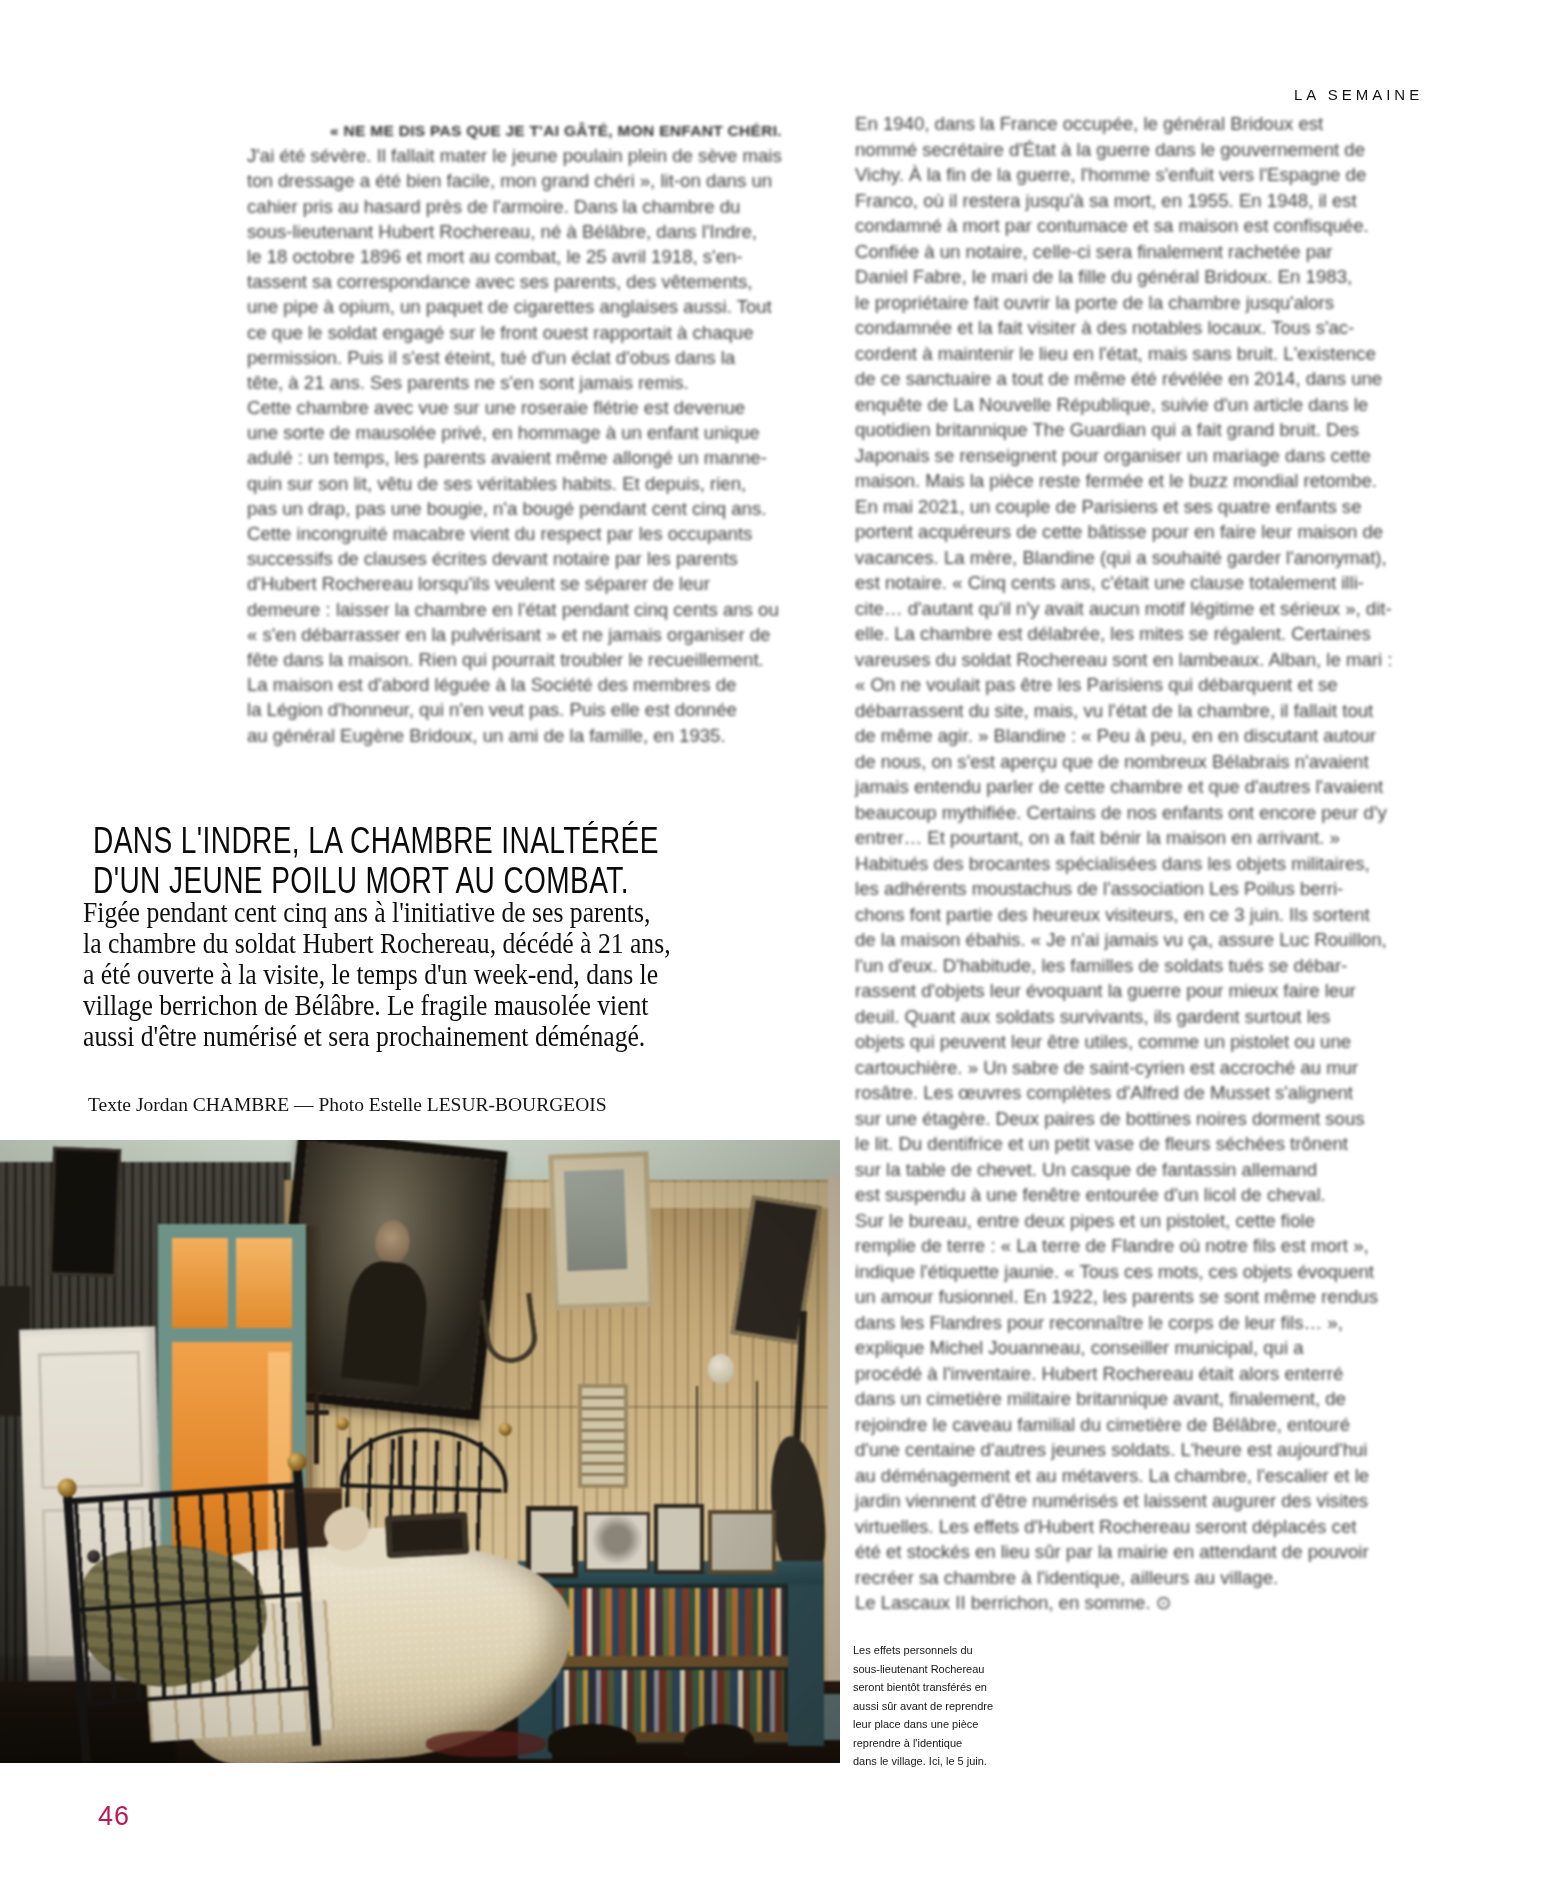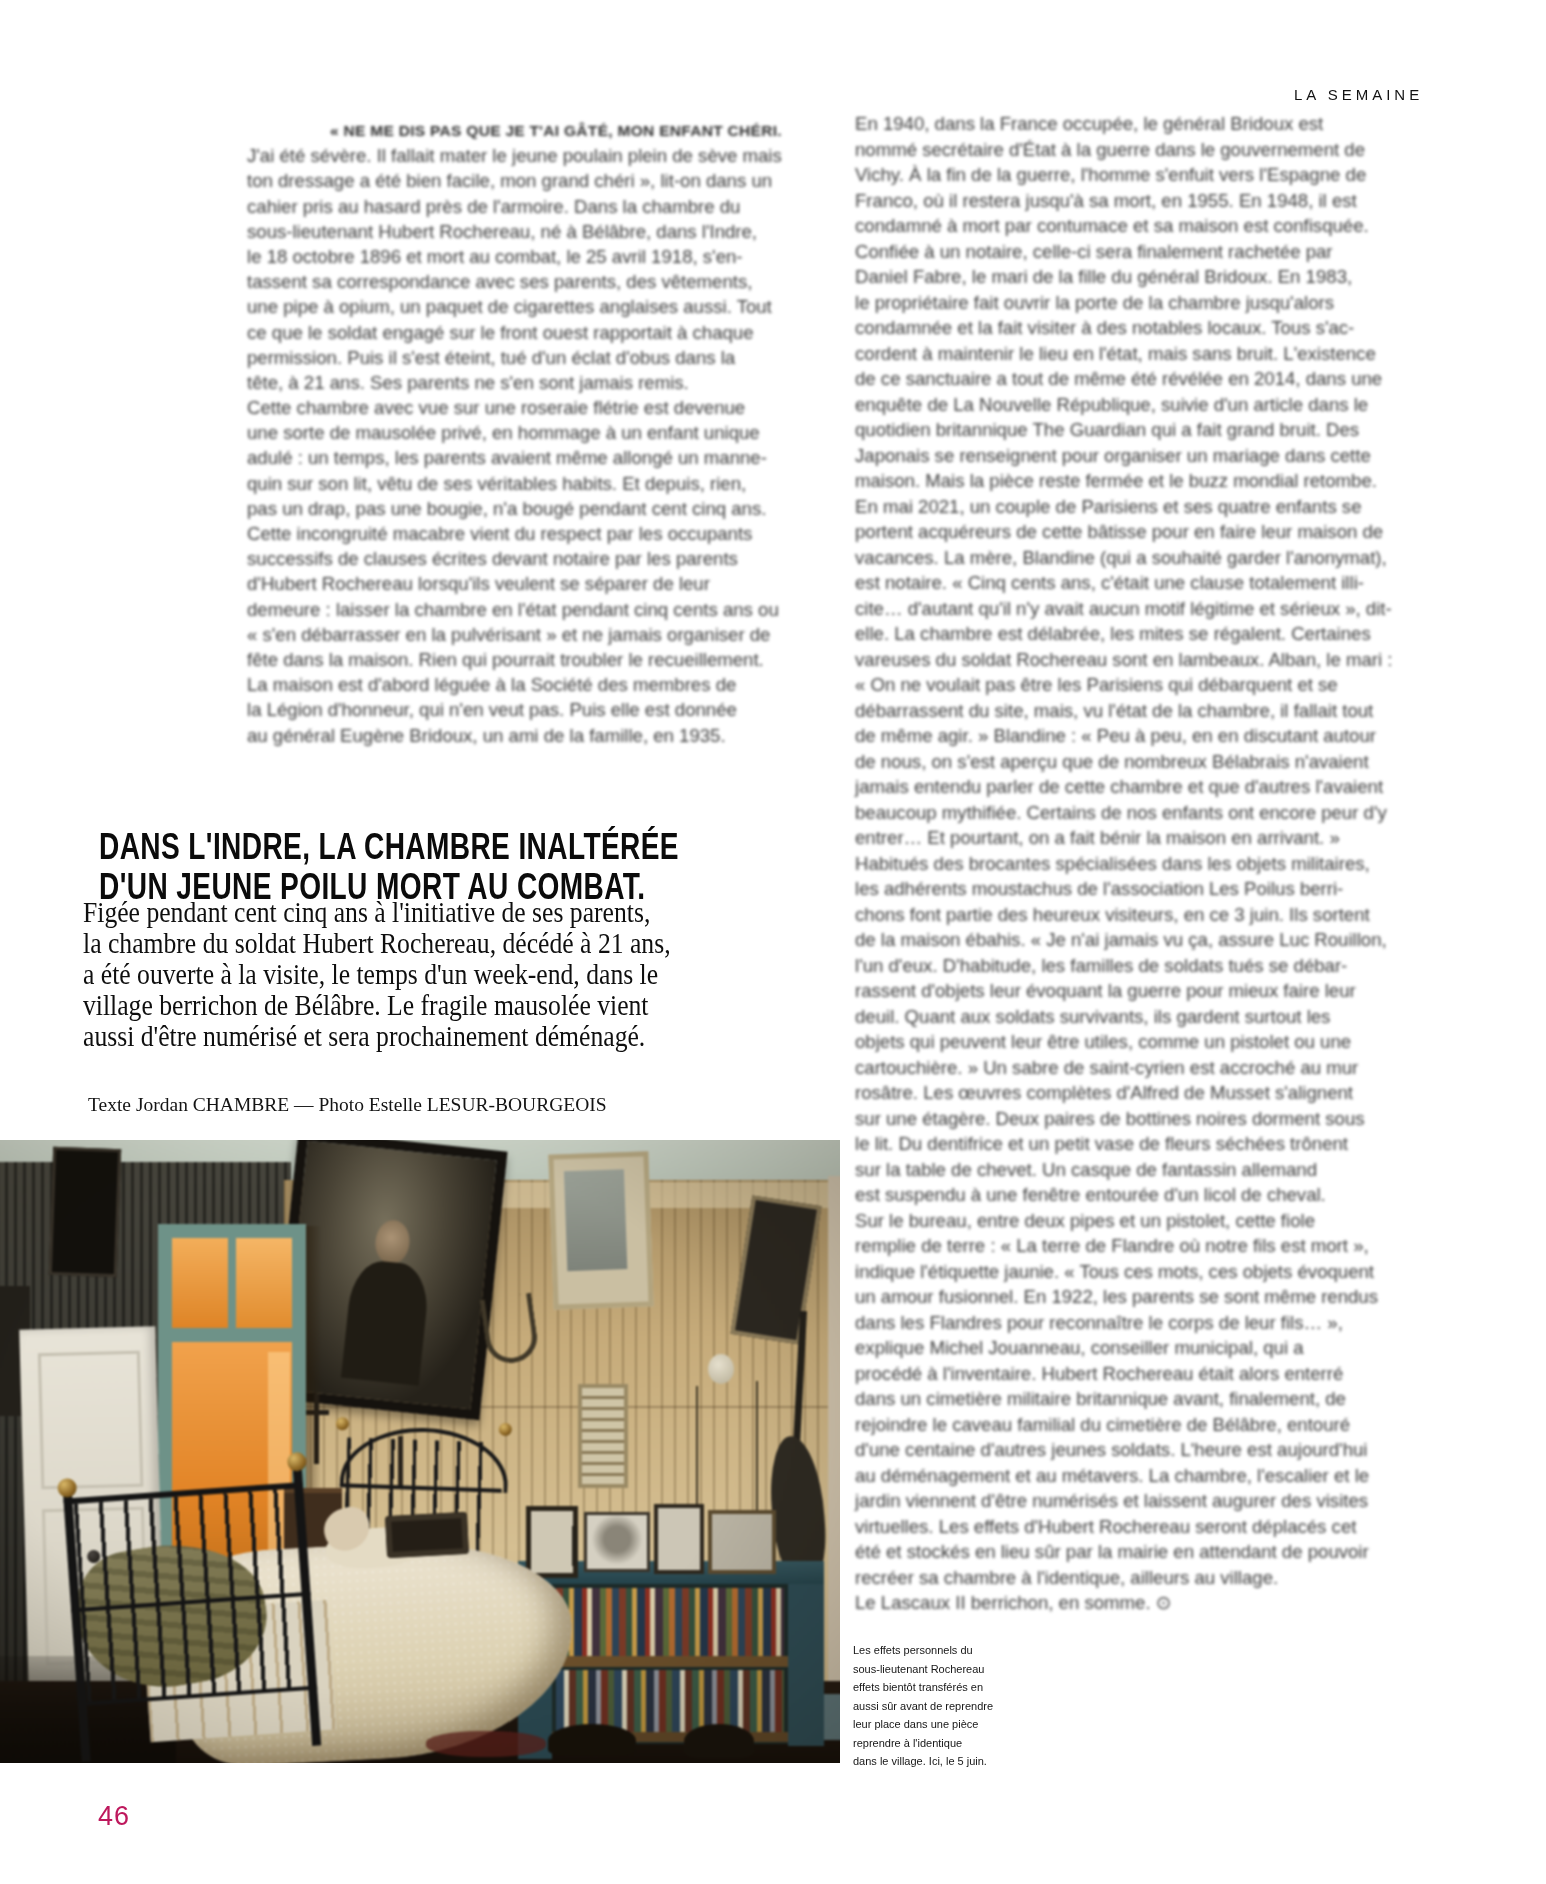--- a/index.html
+++ b/index.html
@@ -9,21 +9,21 @@
 
   
   .col{position:absolute;color:#3c3c3c;font-size:18.6px;filter:blur(1.7px);}
   .col .line{white-space:nowrap;}
   .col-left{left:247px;top:118px;width:576px;}
   .col-left .line{height:25.2px;line-height:25.2px;}
   .col-right{left:855px;top:111px;width:576px;}
   .col-right .line{height:25.5px;line-height:25.5px;}
   .kicker{font-weight:700;font-size:15.5px;letter-spacing:.3px;height:25.2px;line-height:25.2px;padding-left:83px;white-space:nowrap;color:#2e2e2e;}
 
-  .headline{position:absolute;left:85px;top:813px;margin:14px;font-weight:700;color:#0b0b0b;}
+  .headline{position:absolute;left:85px;top:813px;margin:8px;font-weight:400;color:#0b0b0b;}
   .hl-line{font-size:36px;line-height:40px;letter-spacing:.5px;transform:scaleX(.78);transform-origin:left center;white-space:nowrap;}
 
   .deck{position:absolute;left:83px;top:897px;font-family:"Liberation Serif",serif;color:#0f0f0f;}
   .deck .line{font-size:28.5px;line-height:31px;transform:scaleX(.9);transform-origin:left center;white-space:nowrap;}
 
   .byline{position:absolute;left:88px;top:1094px;font-family:"Liberation Serif",serif;font-size:19.5px;color:#141414;white-space:nowrap;}
 
   .caption{position:absolute;left:853px;top:1641px;font-size:11px;color:#161616;}
   .caption .line{line-height:18.5px;white-space:nowrap;}
 
@@ -361,21 +361,21 @@
       </div>
 
       <div class="ph ph-red-item"></div>
       <div class="ph ph-vignette"></div>
     </div>
   </figure>
 
   <div class="caption">
       <div class="line">Les effets personnels du</div>
       <div class="line">sous-lieutenant Rochereau</div>
-      <div class="line">effets bientôt transférés en</div>
+      <div class="line">seront bientôt transférés en</div>
       <div class="line">aussi sûr avant de reprendre</div>
       <div class="line">leur place dans une pièce</div>
       <div class="line">reprendre à l'identique</div>
       <div class="line">dans le village. Ici, le 5 juin.</div>
     </div>
 
   <div class="folio">46</div>
 
 </div>
 

